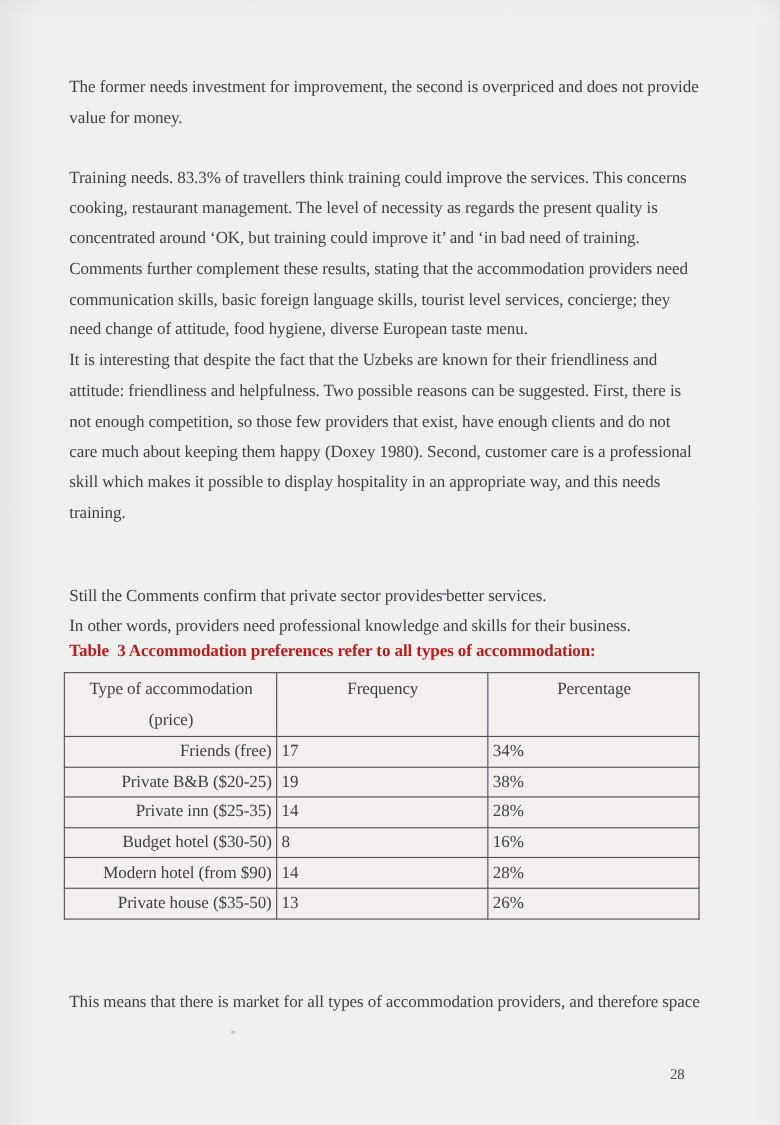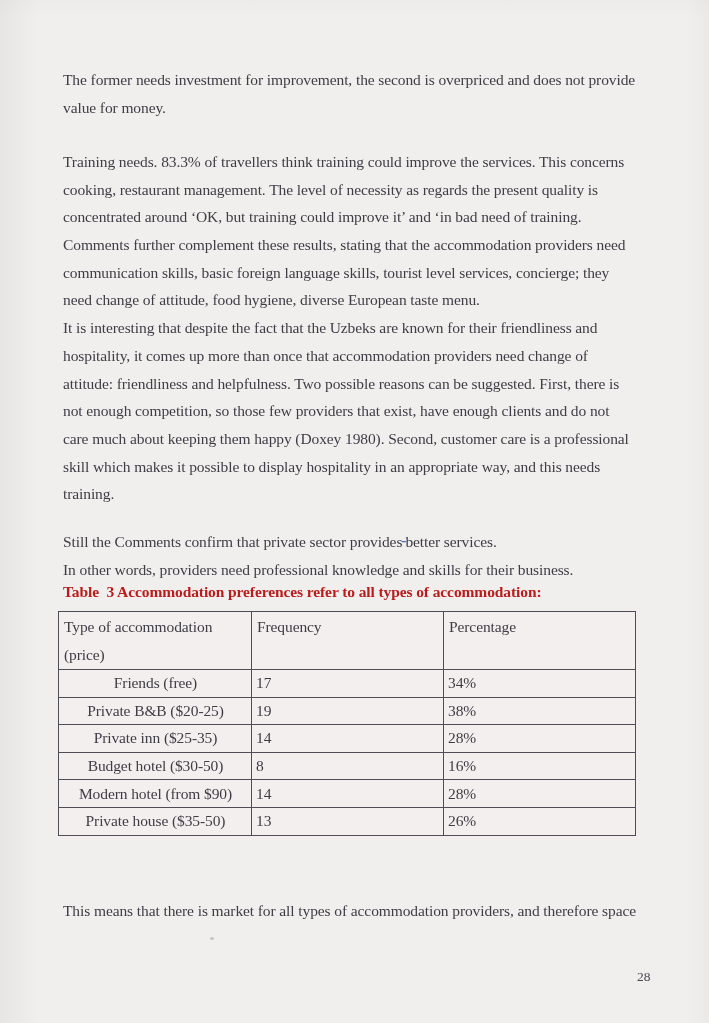--- a/index.html
+++ b/index.html
@@ -61,37 +61,37 @@
   table.acc th,table.acc td{
     border:1px solid var(--table-border);
     overflow:hidden;
   }
   col.c1{width:193px;}
   col.c2{width:192px;}
   col.c3{width:192px;}
   thead th{
     height:56px;
     font-weight:normal;
-    text-align:left;vertical-align:top;
+    text-align:center;vertical-align:top;
     padding:1px 4px 0 5px;
     line-height:27.6px;
     letter-spacing:-0.1px;
   }
   tbody td{
     height:26.6px;
     vertical-align:middle;
     padding:0 4px;
     letter-spacing:-0.1px;
   }
-  td.lab{text-align:center;padding-left:5px;}
+  td.lab{text-align:right;padding-left:5px;}
   td.num{text-align:left;}
   .closing{top:897px;}
   .pagenum{
     position:absolute;left:609px;top:969px;
-    font-size:13.5px;color:#4a4952;margin-left:28px;
+    font-size:13.5px;color:#4a4952;
   }
   .speck{
     position:absolute;left:210px;top:937px;
     width:4px;height:3px;border-radius:50%;
     background:rgba(120,114,112,0.35);
   }
 </style>
 </head>
 <body>
 
@@ -112,21 +112,20 @@
   <div class="line">concentrated around ‘OK, but training could improve it’ and ‘in bad need of training.</div>
 
   <div class="line">Comments further complement these results, stating that the accommodation providers need</div>
 
   <div class="line">communication skills, basic foreign language skills, tourist level services, concierge; they</div>
 
   <div class="line">need change of attitude, food hygiene, diverse European taste menu.</div>
 
   <div class="line">It is interesting that despite the fact that the Uzbeks are known for their friendliness and</div>
 
-  <div class="line">hospitality, it comes up more than once that accommodation providers need change of</div>
 
   <div class="line">attitude: friendliness and helpfulness. Two possible reasons can be suggested. First, there is</div>
 
   <div class="line">not enough competition, so those few providers that exist, have enough clients and do not</div>
 
   <div class="line">care much about keeping them happy (Doxey 1980). Second, customer care is a professional</div>
 
   <div class="line">skill which makes it possible to display hospitality in an appropriate way, and this needs</div>
 
   <div class="line">training.</div>

